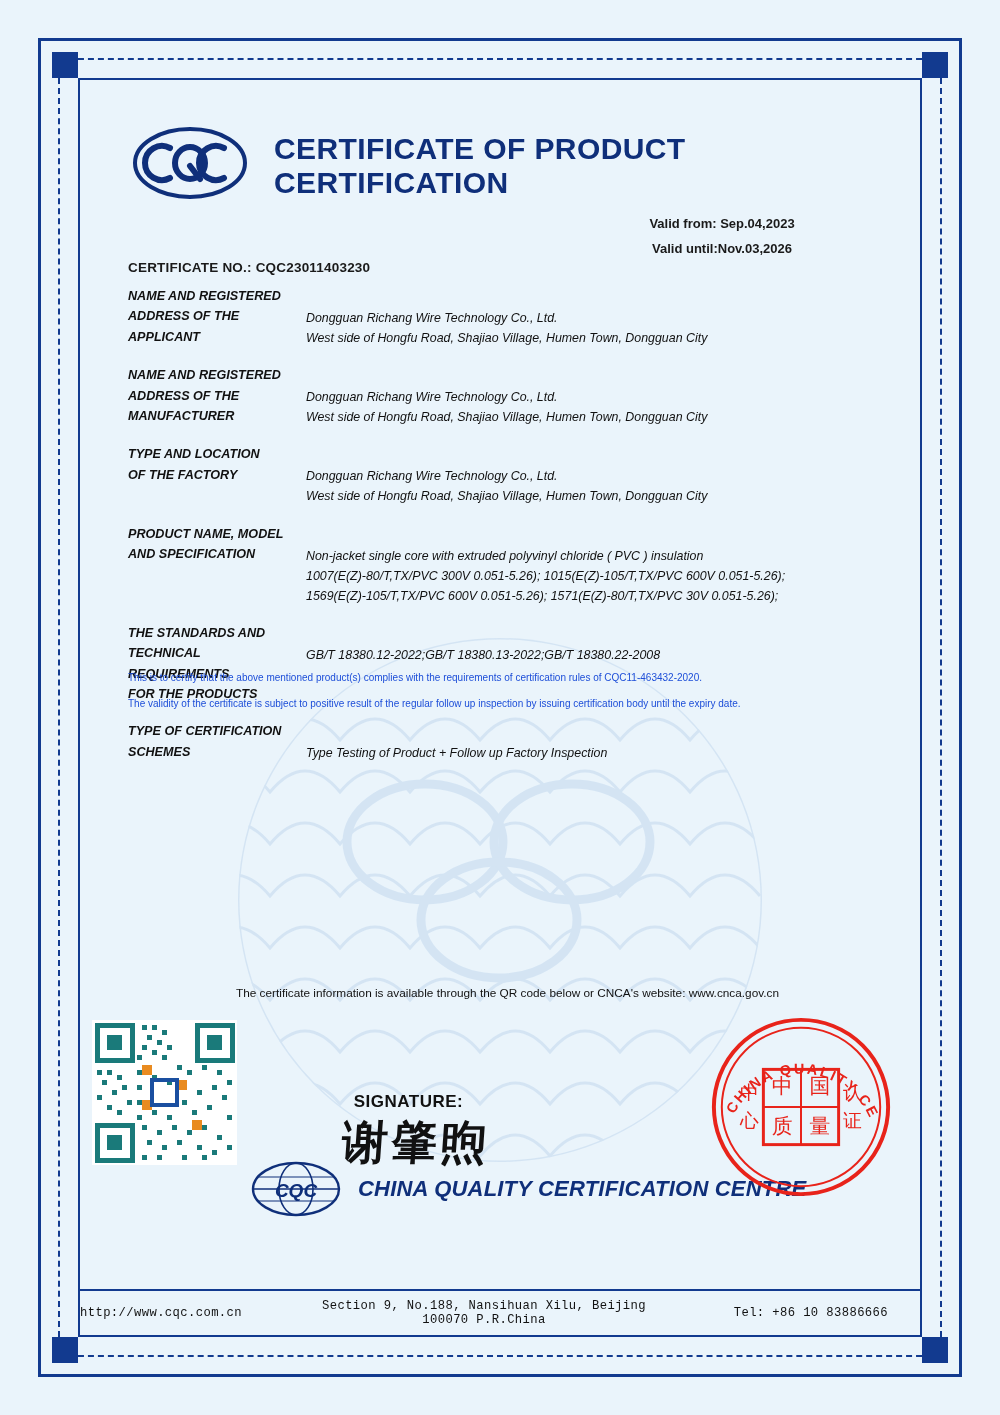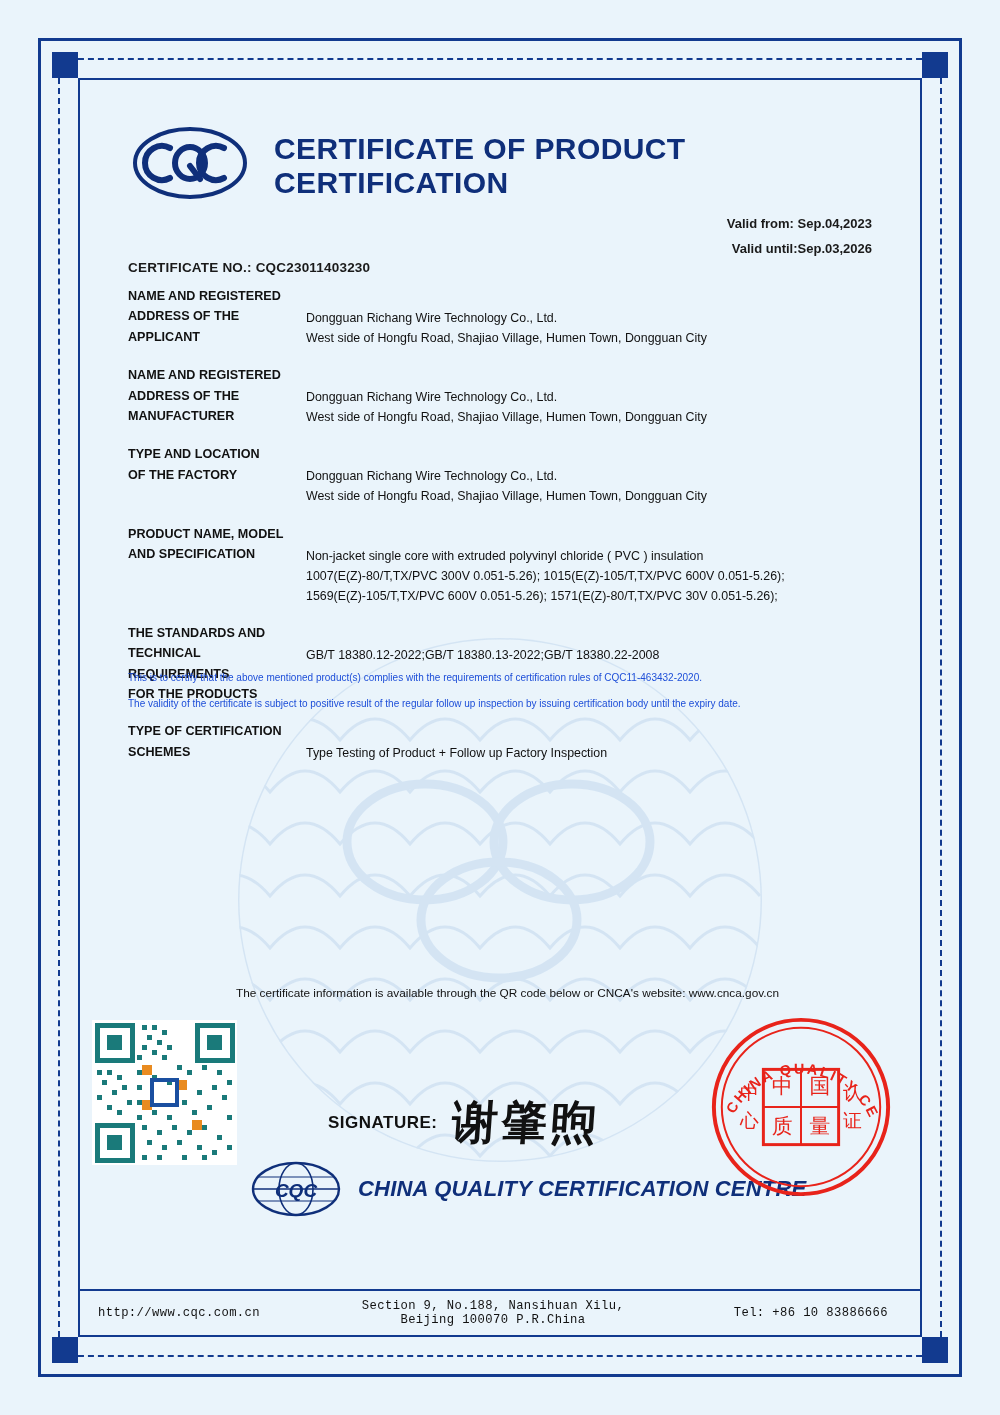--- a/index.html
+++ b/index.html
@@ -110,36 +110,37 @@
   }
   .cert-no {
     font-size: 13.5px;
     font-weight: bold;
     color: #1a1a1a;
     letter-spacing: 0.2px;
     margin-top: 48px;
   }
   .validity {
     width: 300px;
-    text-align: right;
+    text-align: center;
     padding-left: 50px;
   }
   .validity div {
     font-size: 13px;
     font-weight: bold;
     color: #1a1a1a;
     line-height: 1.9;
   }
 
   
   .fields {
     position: absolute;
     left: 12px;
     right: 30px;
     top: 206px;
+    font-style: italic;
   }
   .field-row {
     display: flex;
     margin-bottom: 17px;
   }
   .field-label {
     width: 210px;
     flex: none;
     font-size: 12.6px;
     font-weight: bold;
@@ -188,20 +189,21 @@
     top: 940px;
     width: 145px;
     height: 145px;
   }
   .signature-block {
     position: absolute;
     left: 248px;
     top: 1012px;
     display: flex;
     align-items: center;
+    flex-direction: column;
   }
   .signature-label {
     font-size: 17px;
     font-weight: bold;
     color: #111;
     letter-spacing: 0.5px;
   }
   .signature-name {
     margin-left: 14px;
     font-family: "DejaVu Serif", serif;
@@ -249,21 +251,21 @@
     bottom: 0;
     height: 44px;
     border-top: 2px solid #123a8f;
     display: flex;
     align-items: center;
     font-family: "Liberation Mono", monospace;
     font-size: 12.2px;
     color: #111;
     letter-spacing: 0.4px;
   }
-  .footer .f-left  { padding-left: 18px; width: 240px; }
+  .footer .f-left  { width: 240px; }
   .footer .f-mid   { flex: 1; text-align: center; }
   .footer .f-right { width: 240px; text-align: right; padding-right: 32px; }
 </style>
 </head>
 <body>
 
 <div class="cert-page">
 
   <div class="outer-frame"></div>
   <div class="inner-dashed"></div>
@@ -309,21 +311,21 @@
         <path d="M58 40 l10 13" stroke="#0f2f7a" stroke-width="6" stroke-linecap="round"></path>
         <path d="M92 22 a17 17 0 1 0 0 30" fill="none" stroke="#0f2f7a" stroke-width="6" stroke-linecap="round"></path>
       </svg>
       <div class="cert-title">CERTIFICATE OF PRODUCT CERTIFICATION</div>
     </div>
 
     <div class="certno-row">
       <div class="cert-no">CERTIFICATE NO.: CQC23011403230</div>
       <div class="validity">
         <div>Valid from: Sep.04,2023</div>
-        <div>Valid until:Sep.03,2026</div>
+        <div>Valid until:Nov.03,2026</div>
       </div>
     </div>
 
     <div class="fields">
       <div class="field-row">
         <div class="field-label">NAME AND REGISTERED
 ADDRESS OF THE APPLICANT</div>
         <div class="field-value">Dongguan Richang Wire Technology Co., Ltd.
 West side of Hongfu Road, Shajiao Village, Humen Town, Dongguan City</div>
       </div>

